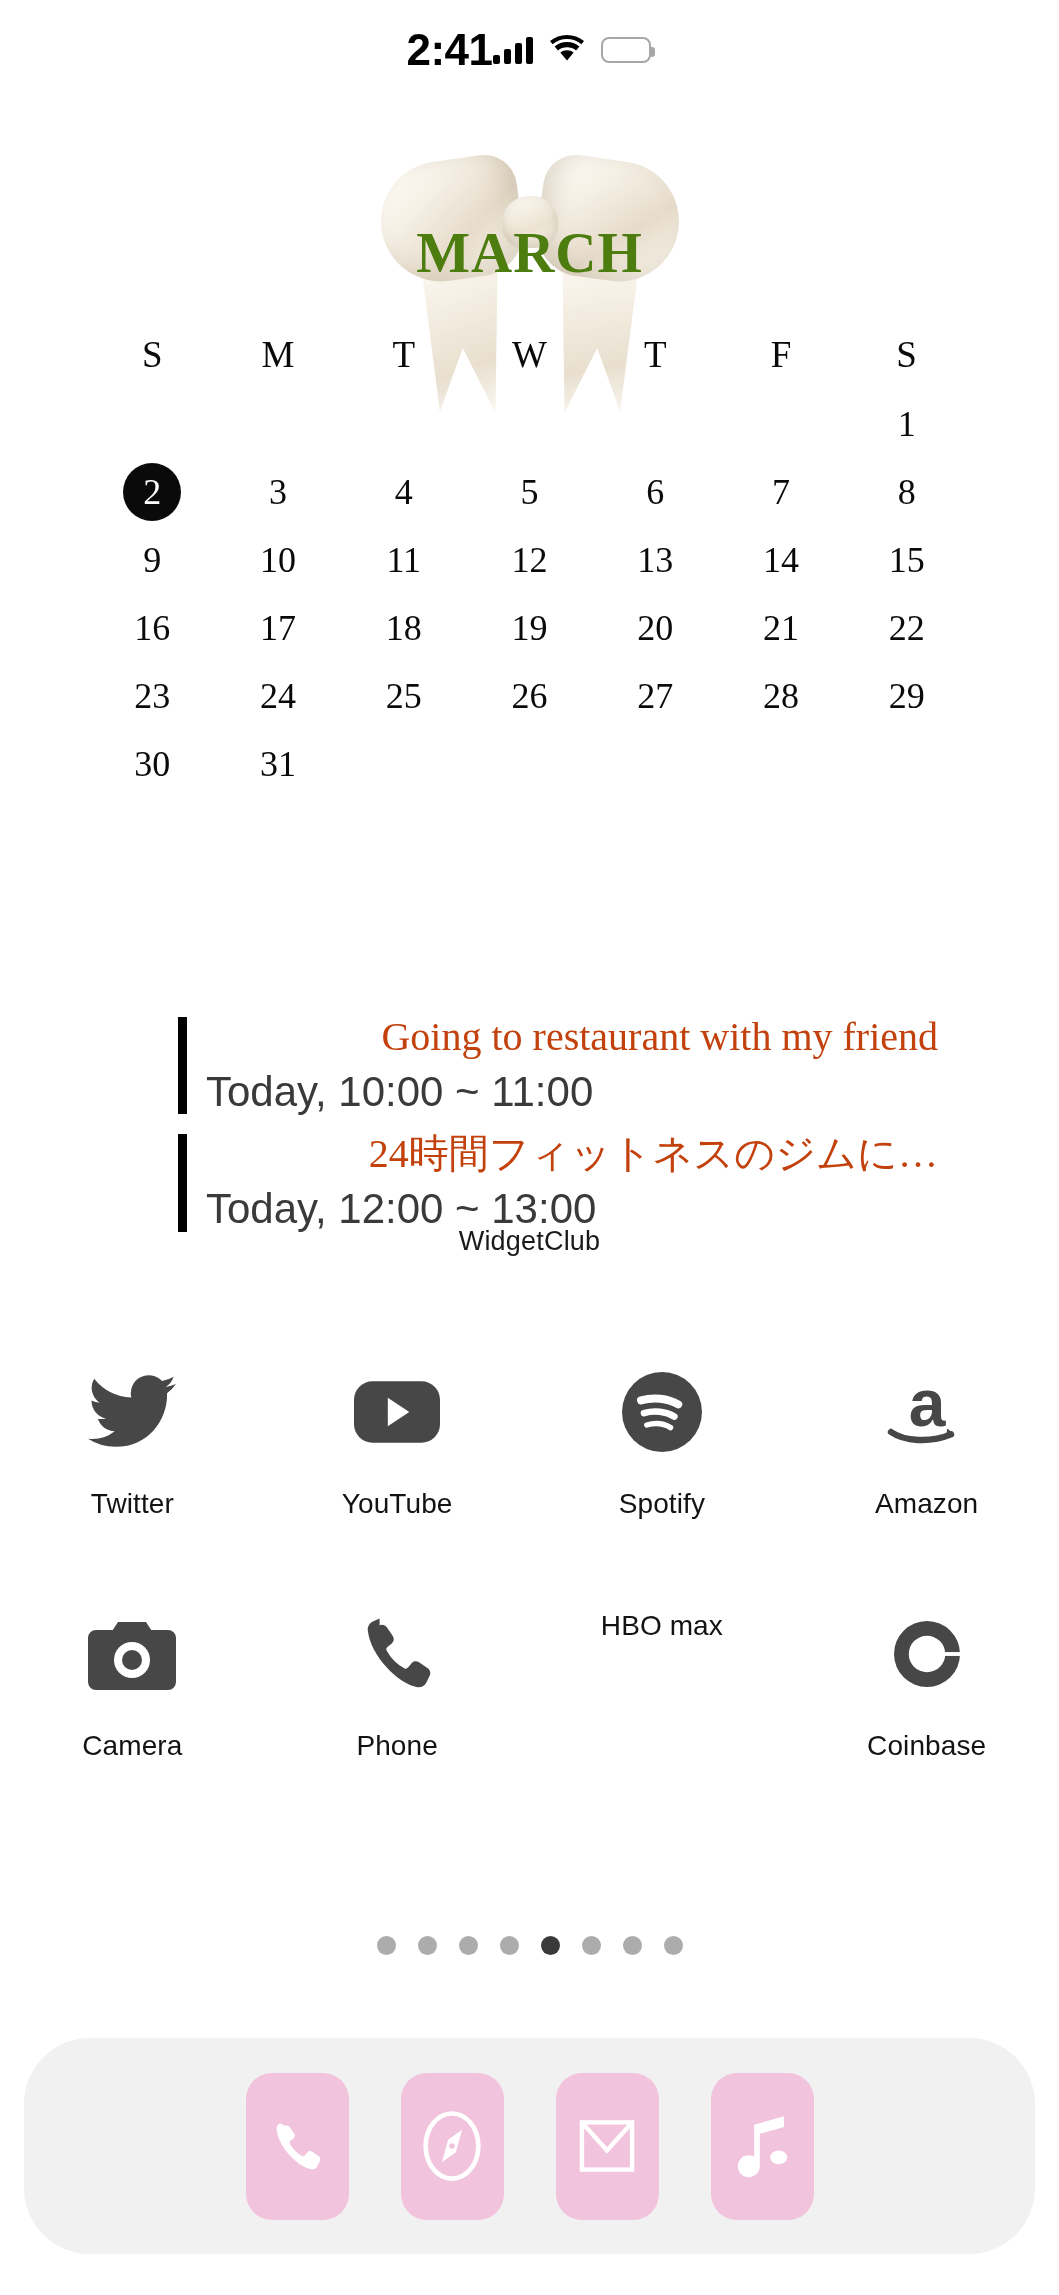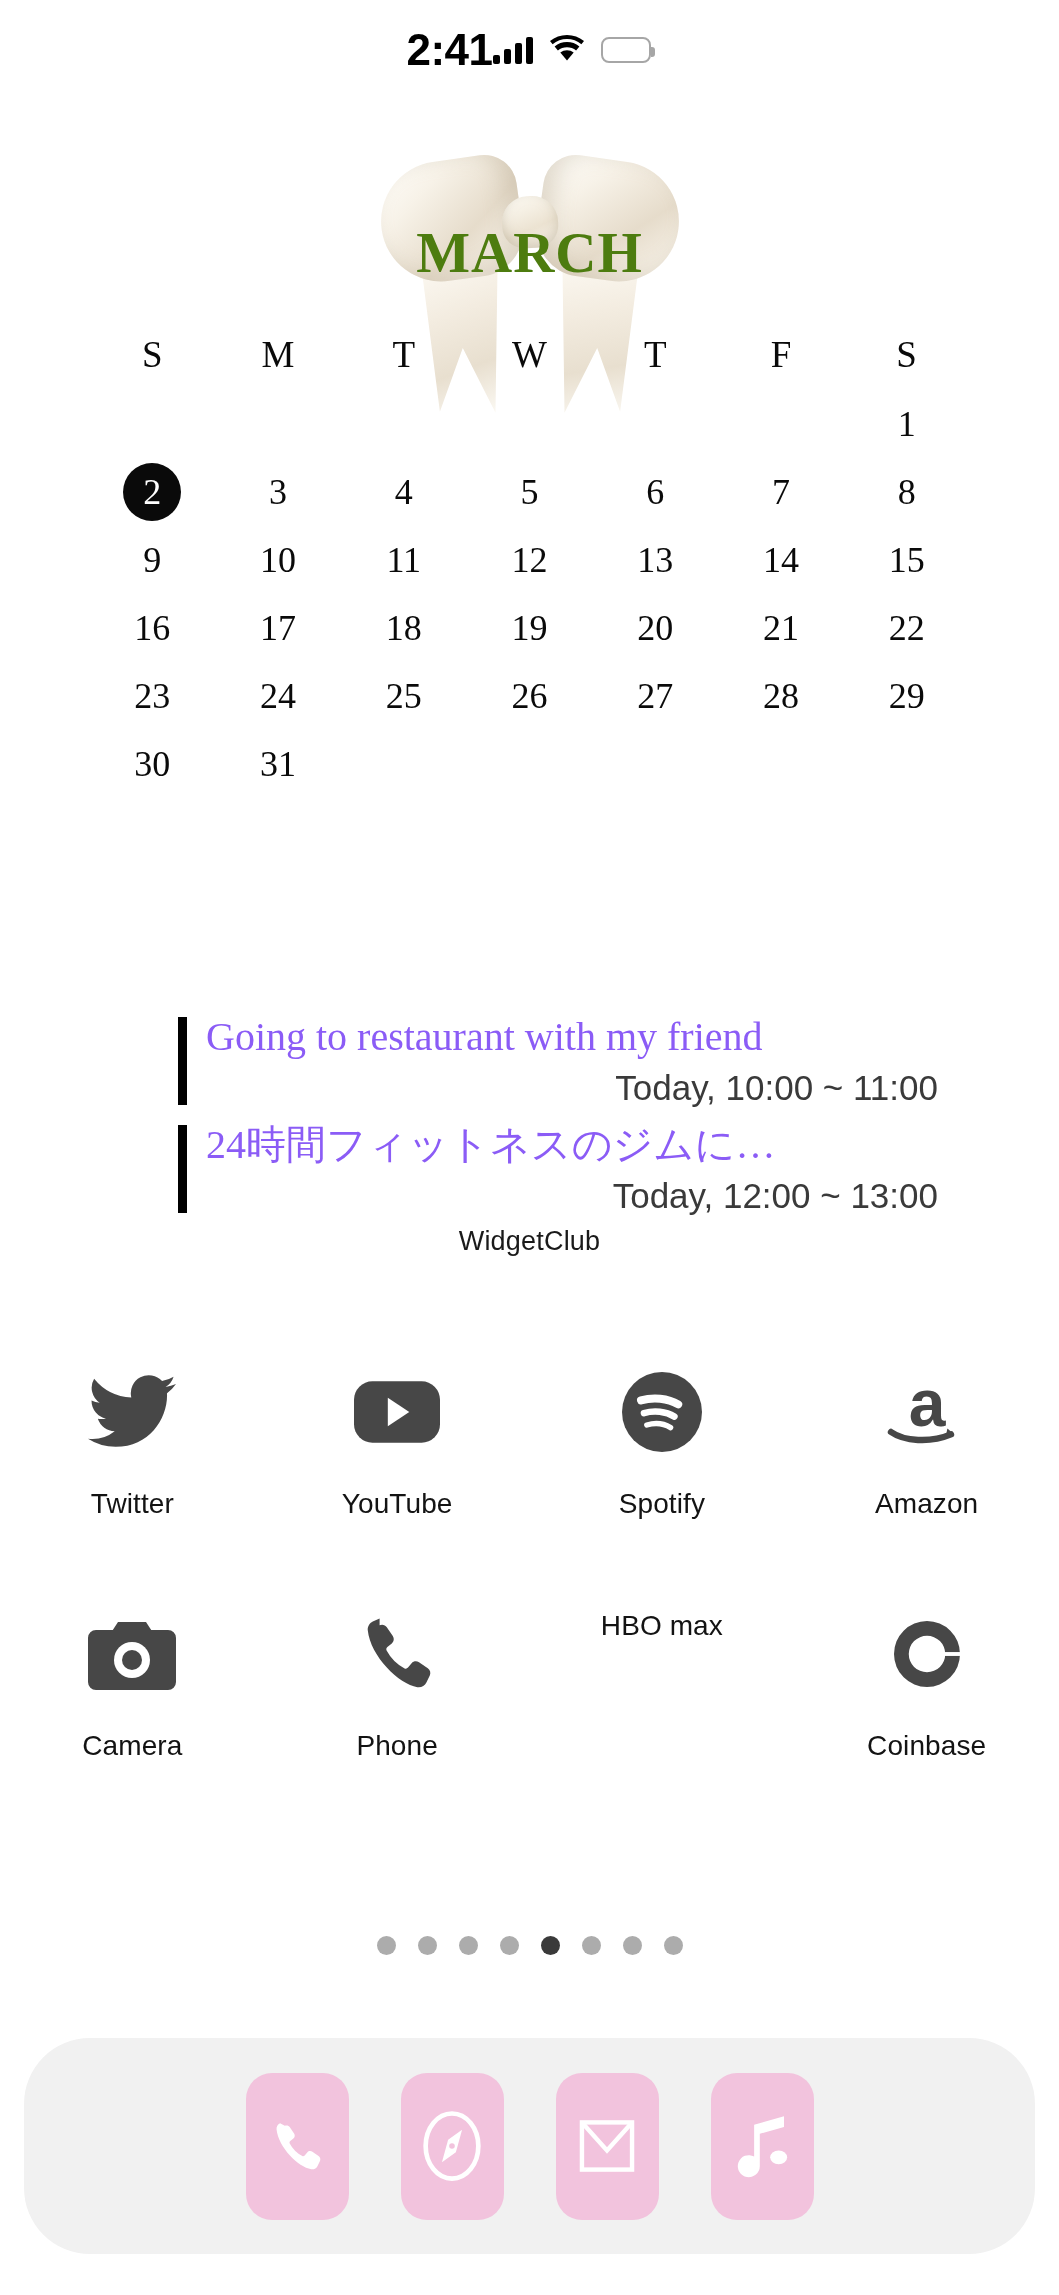--- a/index.html
+++ b/index.html
@@ -135,28 +135,29 @@
   #events {
     position:absolute; top:885px; left:178px; width:760px;
   }
   .event { position:relative; padding-left:28px; margin-bottom:10px; }
   .event .bar {
     position:absolute; left:0; top:4px; bottom:6px;
     width:9px; background:#000;
   }
   .event .title {
     font-family:"Liberation Serif", serif;
-    font-size:40px; color:#8b5cf6;
+    font-size:40px; color:#c2410c;
     line-height:1.22;
     white-space:nowrap;
+    text-align:right;
   }
   .event .time {
     font-family:"Liberation Sans", sans-serif;
-    font-size:35px; color:#3a3a3a;
-    line-height:1.35; margin-top:2px;text-align:right;
+    font-size:42px; color:#3a3a3a;
+    line-height:1.35; margin-top:2px;
   }
 
   #widget-label {
     position:absolute; top:1226px; left:0; right:0;
     text-align:center;
     font-size:27px; font-weight:500; color:#1a1a1a;
     letter-spacing:.2px;
   }
 
   

